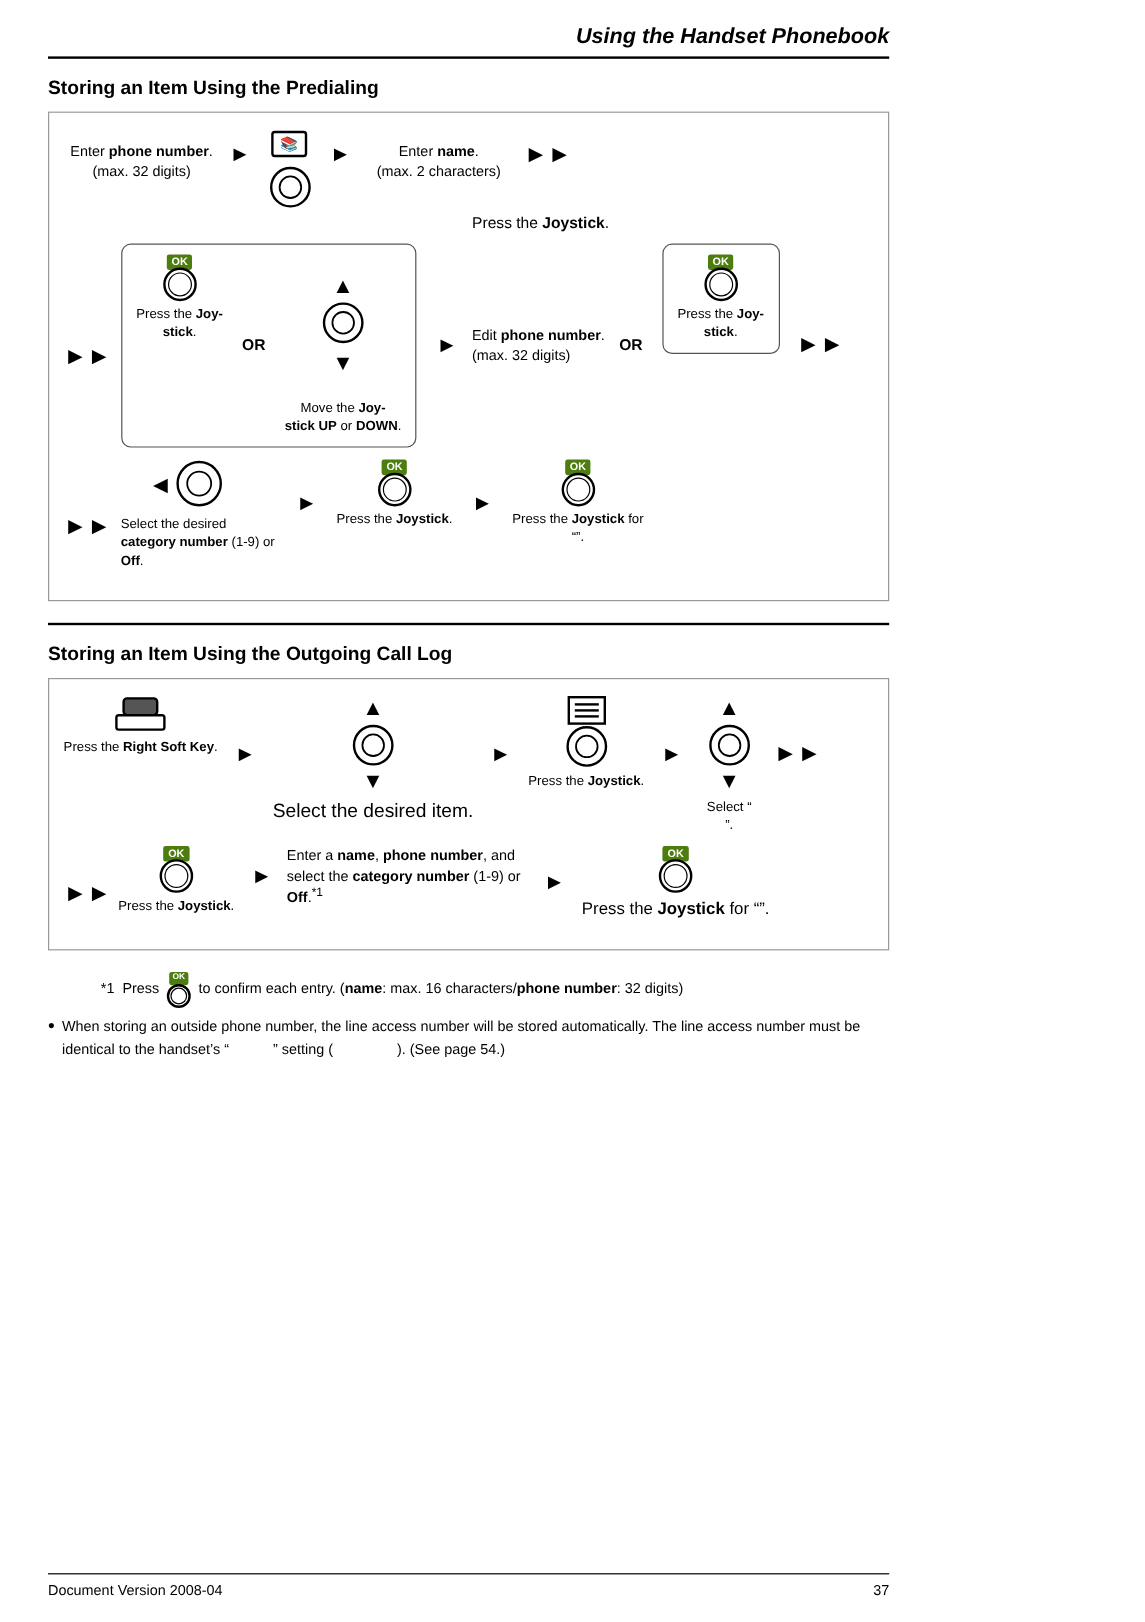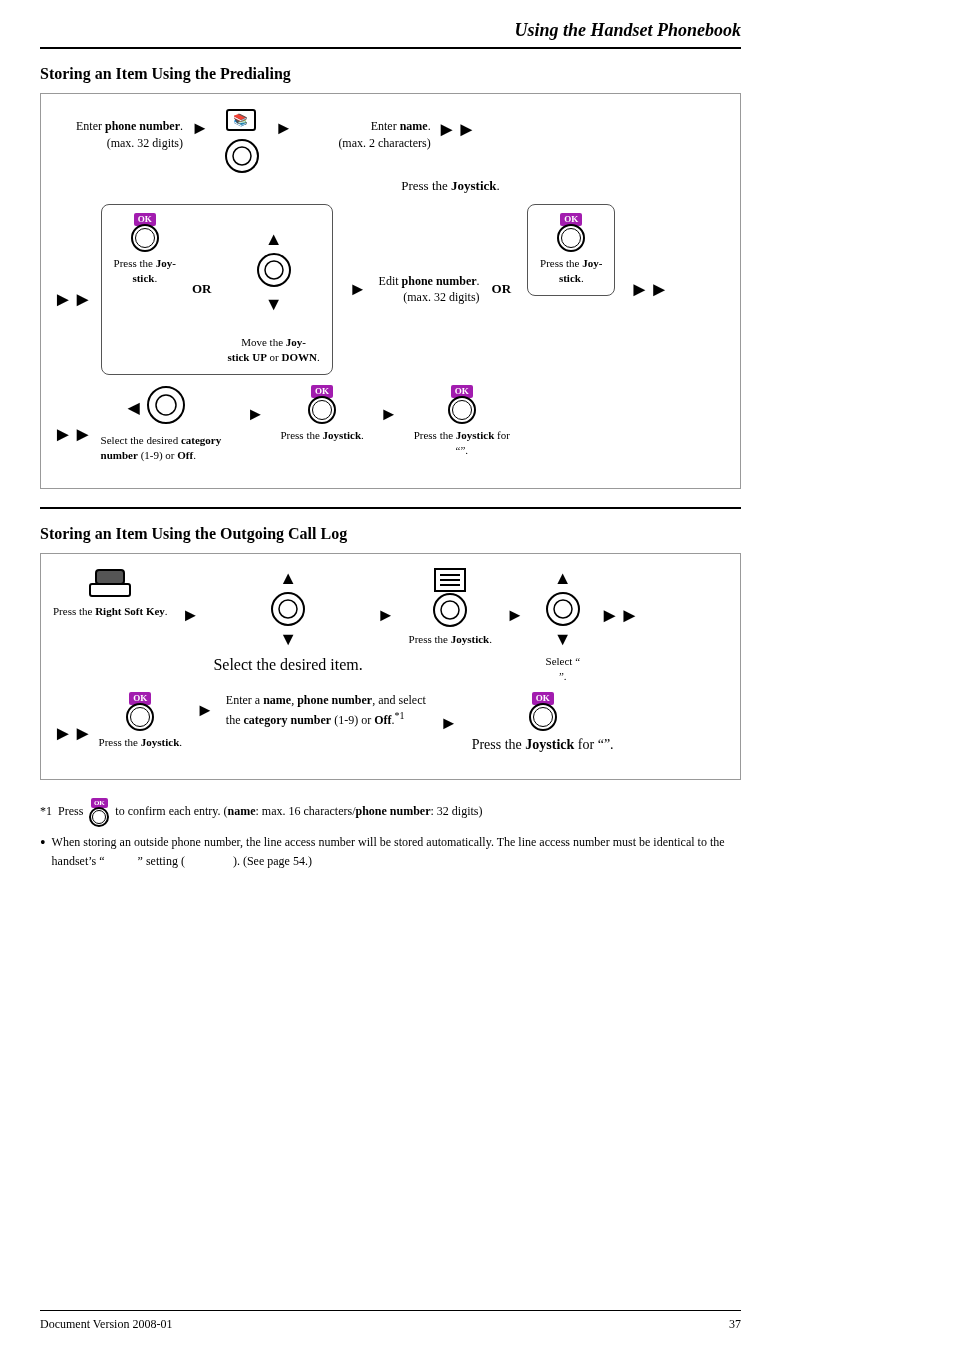--- a/index.html
+++ b/index.html
@@ -11,21 +11,20 @@
       width: 954px;
       min-height: 1352px;
       padding: 0;
     }
 
     .page {
       width: 781px;
       min-height: 1352px;
       padding: 20px 40px 20px 40px;
       position: relative;
-      font-family: Liberation Serif, serif;
     }
 
     
     .page-header {
       text-align: right;
       font-style: italic;
       font-size: 18px;
       font-weight: bold;
       border-bottom: 2px solid #000;
       padding-bottom: 6px;
@@ -68,21 +67,21 @@
       align-items: center;
     }
 
     
     .ok-icon {
       display: flex;
       flex-direction: column;
       align-items: center;
     }
     .ok-box {
-      background: #a21caf;
+      background: #4d7c0f;
       color: #fff;
       font-size: 9px;
       font-weight: bold;
       padding: 1px 4px;
       border-radius: 2px;
       line-height: 1.2;
     }
     .ok-circle {
       width: 28px;
       height: 28px;
@@ -130,20 +129,21 @@
     b { font-weight: bold; }
 
     
     .footnote-section {
       margin-top: 8px;
       font-size: 12px;
       line-height: 1.6;
     }
     .footnote-section p {
       margin-bottom: 6px;
+      margin-left: 44px;
     }
     .bullet-item {
       display: flex;
       align-items: flex-start;
       margin-bottom: 4px;
     }
     .bullet-dot {
       margin-right: 6px;
       font-size: 16px;
       line-height: 1.2;
@@ -192,21 +192,20 @@
       min-width: 50px;
     }
 
     .text-cell {
       display: flex;
       flex-direction: column;
       justify-content: center;
       font-size: 12px;
       line-height: 1.4;
       max-width: 130px;
-      align-items: flex-end;
     }
 
     .section-divider {
       border: none;
       border-top: 2px solid #000;
       margin: 8px 0 16px 0;
     }
   </style>
 </head>
 <body>
@@ -453,17 +452,17 @@
       <span> to confirm each entry. (<b>name</b>: max. 16 characters/<b>phone number</b>: 32 digits)</span>
     </p>
 
     <div class="bullet-item">
       <span class="bullet-dot">•</span>
       <span>When storing an outside phone number, the line access number will be stored automatically. The line access number must be identical to the handset’s “&nbsp;&nbsp;&nbsp;&nbsp;&nbsp;&nbsp;&nbsp;&nbsp;&nbsp;&nbsp;&nbsp;” setting (&nbsp;&nbsp;&nbsp;&nbsp;&nbsp;&nbsp;&nbsp;&nbsp;&nbsp;&nbsp;&nbsp;&nbsp;&nbsp;&nbsp;&nbsp;&nbsp;). (See page 54.)</span>
     </div>
   </div>
 
   <div class="page-footer">
-    <span>Document Version 2008-01</span>
+    <span>Document Version 2008-04</span>
     <span>37</span>
   </div>
 
 </div>
 
 </body></html>

